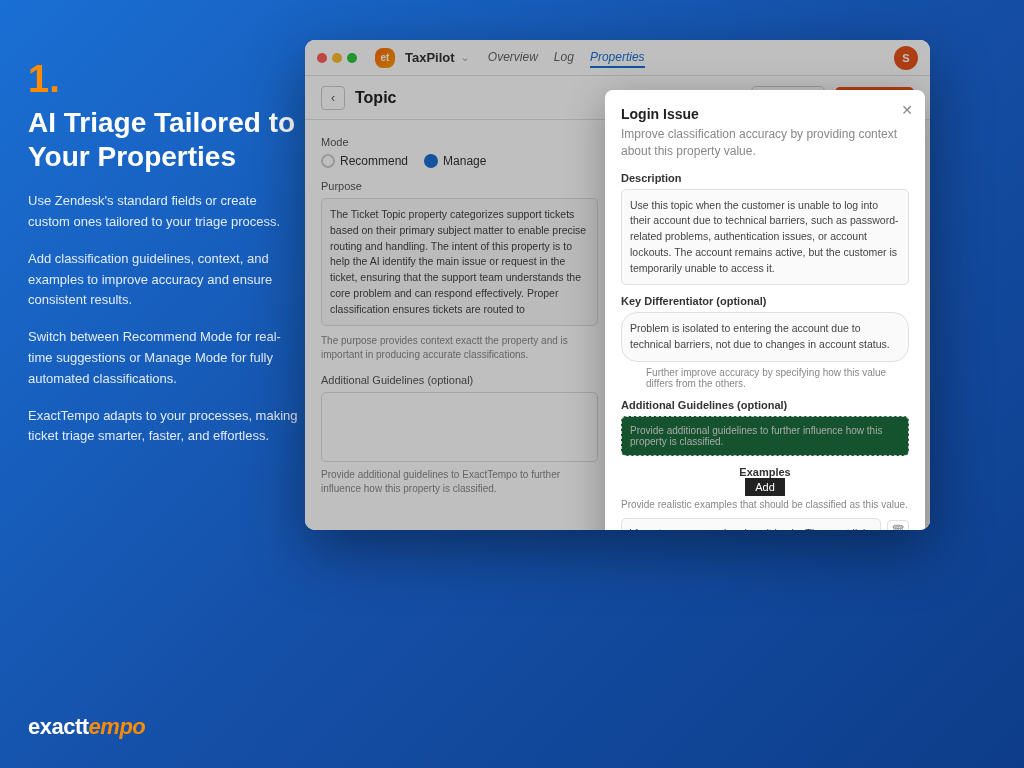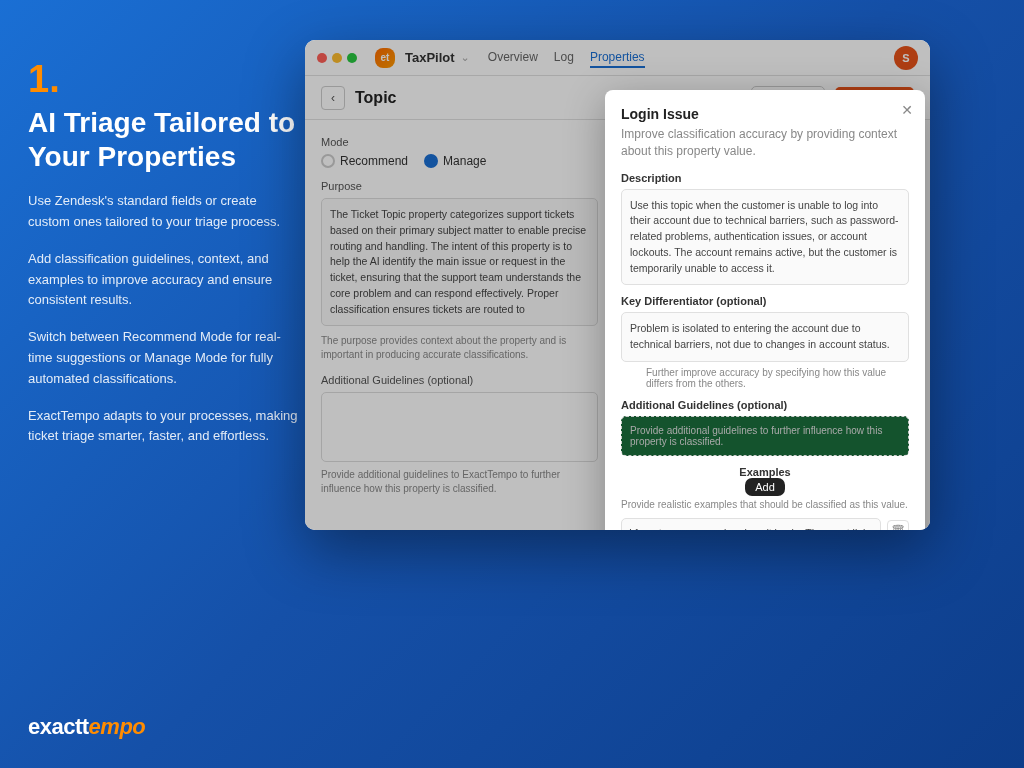--- a/index.html
+++ b/index.html
@@ -97,20 +97,21 @@
       display: flex;
       gap: 16px;
       margin-left: 8px;
       flex: 1;
     }
     .nav-item {
       font-size: 12px;
       color: #666;
       cursor: pointer;
       padding: 2px 0;
+      font-style: italic;
     }
     .nav-item.active {
       color: #1a6fd4;
       border-bottom: 2px solid #1a6fd4;
       font-weight: 500;
     }
     .app-avatar {
       width: 24px;
       height: 24px;
       background: #e8531a;
@@ -360,21 +361,21 @@
       margin-bottom: 10px;
     }
     .modal-key-diff {
       font-size: 11px;
       font-weight: 700;
       color: #333;
       margin-bottom: 5px;
     }
     .modal-key-diff-box {
       border: 1px solid #e0e0e0;
-      border-radius: 5px;
+      border-radius: 16px;
       padding: 8px;
       font-size: 10.5px;
       color: #444;
       line-height: 1.5;
       background: #fafafa;
       margin-bottom: 5px;
     }
     .modal-further-note {
       font-size: 10px;
       color: #888;
@@ -411,21 +412,21 @@
     }
     .modal-examples-label {
       font-size: 11px;
       font-weight: 700;
       color: #333;
     }
     .add-btn {
       background: #222;
       color: white;
       border: none;
-      border-radius: 7px;
+      border-radius: 0;
       padding: 3px 10px;
       font-size: 11px;
       cursor: pointer;
     }
     .modal-examples-note {
       font-size: 10px;
       color: #888;
       margin-bottom: 8px;
     }
     .example-item {
@@ -534,21 +535,21 @@
           <div class="radio-circle"></div>
           <span>Recommend</span>
         </div>
         <div class="radio-option">
           <div class="radio-circle selected"></div>
           <span>Manage</span>
         </div>
       </div>
       <div class="field-label">Purpose</div>
       <div class="purpose-box">The Ticket Topic property categorizes support tickets based on their primary subject matter to enable precise routing and handling. The intent of this property is to help the AI identify the main issue or request in the ticket, ensuring that the support team understands the core problem and can respond effectively. Proper classification ensures tickets are routed to</div>
-      <div class="purpose-note">The purpose provides context about the property and is important in producing accurate classifications.</div>
+      <div class="purpose-note">The purpose provides context exactt the property and is important in producing accurate classifications.</div>
       <div class="additional-label">Additional Guidelines (optional)</div>
       <div class="additional-box"></div>
       <div class="additional-note">Provide additional guidelines to ExactTempo to further influence how this property is classified.</div>
 
     </div>
 
     <div class="prop-values">
       <div class="values-title">Property Values</div>
       <div class="values-header">
         <span>Label</span>

